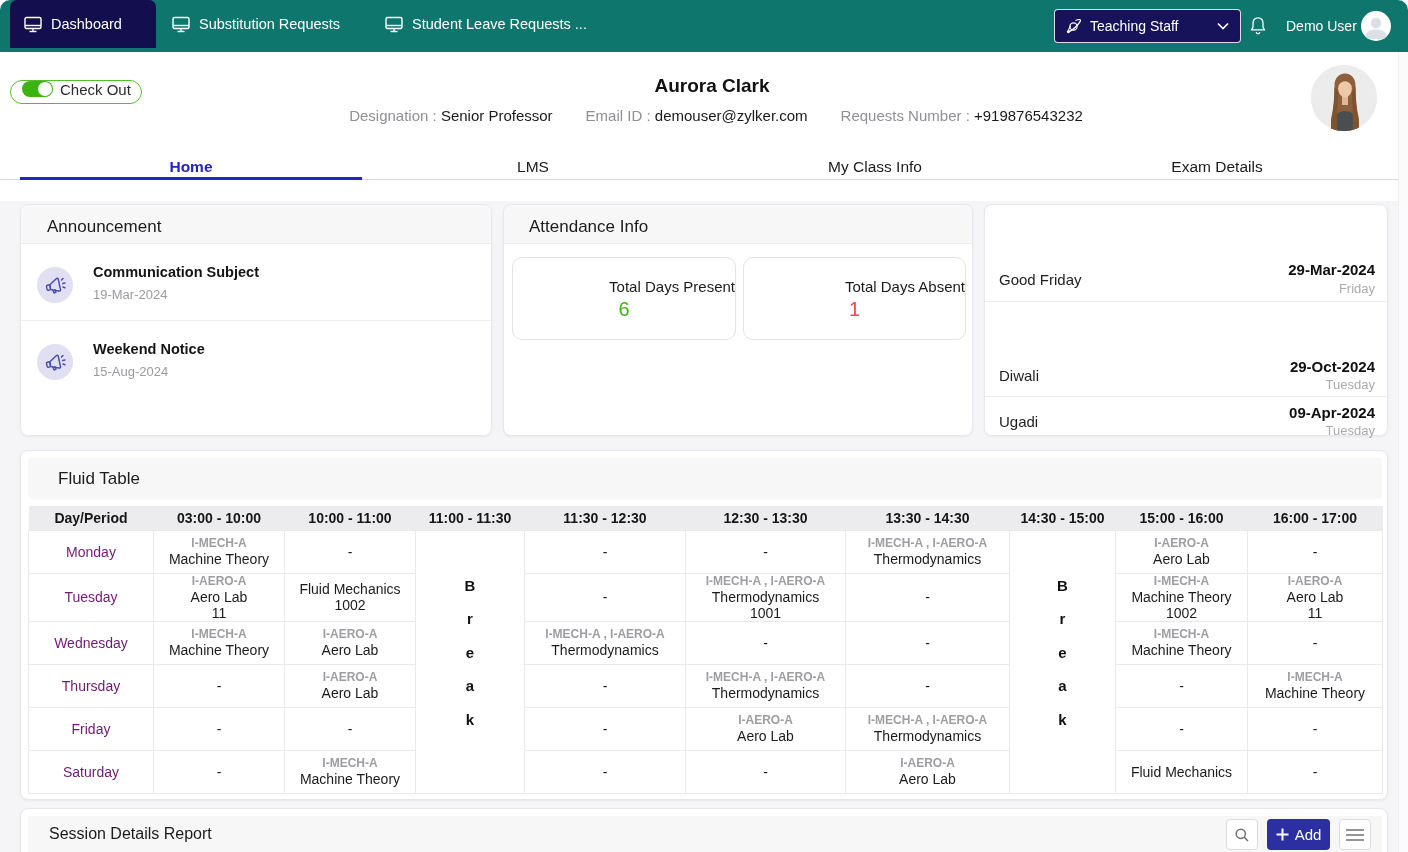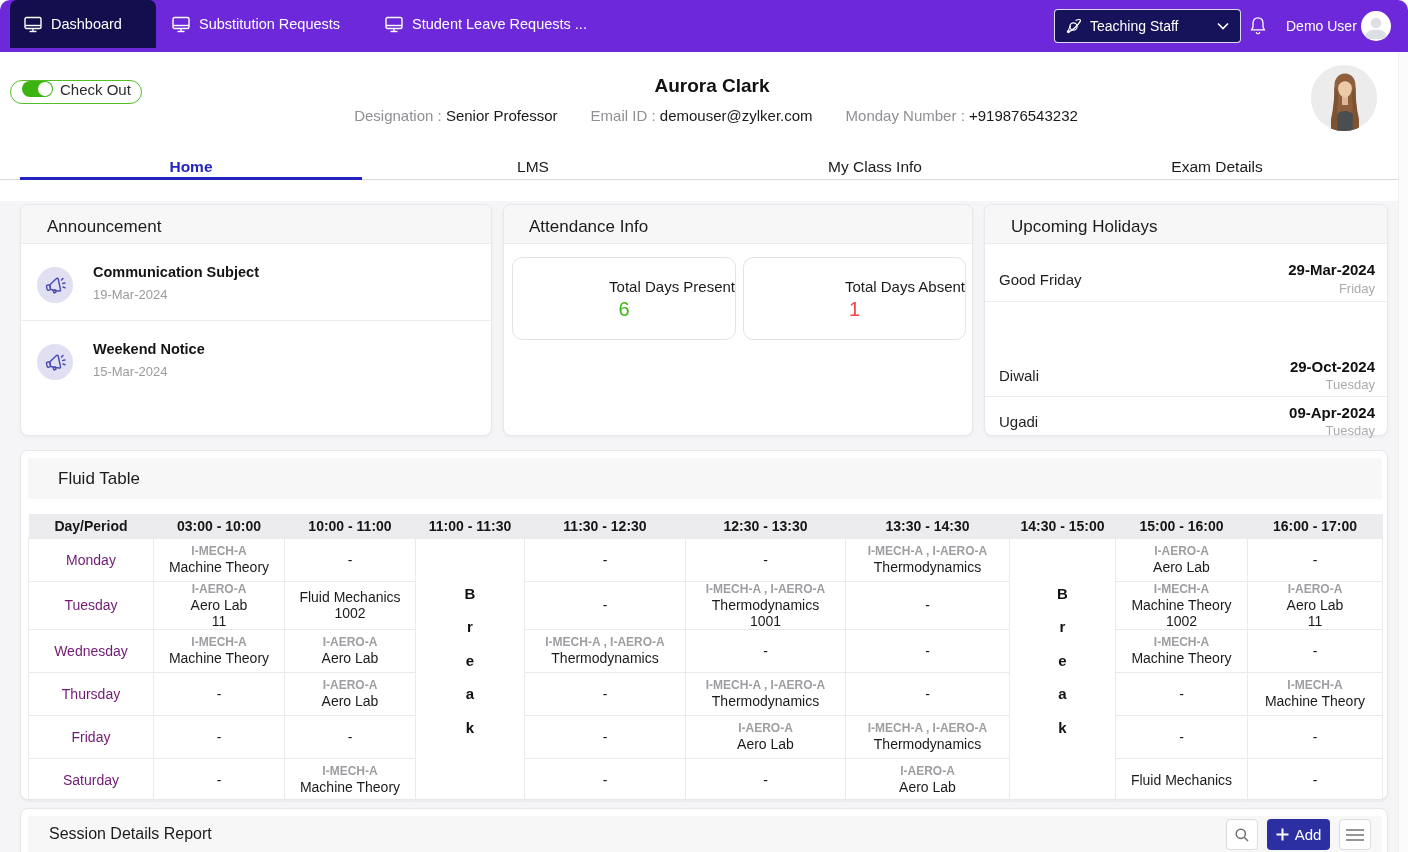--- a/index.html
+++ b/index.html
@@ -1,20 +1,20 @@
 <!DOCTYPE html>
 <html><head>
 <meta charset="utf-8">
 <style>
 * { margin:0; padding:0; box-sizing:border-box; }
 html,body { width:1408px; height:852px; overflow:hidden; background:#fff;
   font-family:"Liberation Sans", sans-serif; }
 
 #nav { position:absolute; left:0; top:0; width:1408px; height:52px;
-  background:#6d28d9; border-radius:10px 10px 0 0; }
+  background:#0f766e; border-radius:10px 10px 0 0; }
 #navtab1 { position:absolute; left:10px; top:0; width:146px; height:48px;
   background:#130f4e; border-radius:7px 7px 0 0; }
 .navitem { position:absolute; top:0; height:48px; display:flex; align-items:center;
   color:#fff; font-size:14.5px; }
 .navitem svg { margin-right:9px; }
 
 #envbox { position:absolute; left:1054px; top:9px; width:187px; height:34px;
   background:#17135a; border:1px solid rgba(255,255,255,0.85); border-radius:4px;
   display:flex; align-items:center; color:#fff; font-size:14px; }
 #bell { position:absolute; left:1249px; top:16px; }
@@ -72,21 +72,21 @@
 #hol { left:984px; top:3px; width:404px; height:232px; }
 #hol .cardhead { height:39px; border-radius:8px 8px 0 0; padding-left:26px; }
 .hrow { position:absolute; left:0; width:404px; border-bottom:1px solid #ececef; }
 .hname { position:absolute; left:14px; font-size:15px; color:#1e1e1e; }
 .hdate { position:absolute; right:14px; font-size:15px; font-weight:bold; color:#101010; text-align:right; }
 .hday { position:absolute; right:14px; font-size:13px; color:#ababaf; text-align:right; }
 
 #tt { left:20px; top:249px; width:1368px; height:350px; }
 #tt .cardhead { position:absolute; left:7px; top:7px; width:1354px; height:41px;
   border:none; border-radius:3px; padding-left:30px; }
-#ttable { position:absolute; left:7px; top:63px; border-collapse:collapse; table-layout:fixed; }
+#ttable { position:absolute; left:7px; top:55px; border-collapse:collapse; table-layout:fixed; }
 #ttable th { background:#ececee; font-size:14px; font-weight:bold; color:#161616; height:24px; }
 #ttable td { border:1px solid #eaeaea; text-align:center; vertical-align:middle; padding:0; }
 #ttable .day { font-size:14px; color:#701a75; }
 .code { font-size:12px; font-weight:bold; color:#9e9ea2; line-height:15px; }
 .cname { font-size:14px; color:#1b1b1b; line-height:16px; }
 .brk { position:relative; top:-9px; font-size:15px; font-weight:bold; color:#111; line-height:33.5px; }
 
 #sess { left:20px; top:607px; width:1368px; height:60px; border-radius:8px 8px 0 0; }
 #sess .strip { position:absolute; left:7px; top:7px; width:1354px; height:53px; background:#f7f7f8; }
 #sess .title { position:absolute; left:21px; top:9px; font-size:16px; color:#1c1c1c; }
@@ -158,21 +158,21 @@
   <div id="checkout">
     <div id="toggle">
         <div class="knob"></div>
       </div>
     <div class="lbl">Check Out</div>
   </div>
   <div id="pname">Aurora Clark</div>
   <div id="pinfo">
     <div><span class="g">Designation : </span>Senior Professor</div>
     <div><span class="g">Email ID : </span>demouser@zylker.com</div>
-    <div><span class="g">Monday Number : </span>+919876543232</div>
+    <div><span class="g">Requests Number : </span>+919876543232</div>
   </div>
   <div id="pavatar">
     <svg width="66" height="66" viewBox="0 0 66 66">
       <rect width="66" height="66" fill="#ececec"></rect>
       <path d="M34 8.5 C27.5 8.5 23.5 13.5 23.5 20.5 C23.5 31.5 22.5 44 20 54 L20 66 L48 66 L48 54 C45.5 44 44.5 31.5 44.5 20.5 C44.5 13.5 40.5 8.5 34 8.5 Z" fill="#8d5f3c"></path>
       <path d="M31 28 L37 28 L37 40 L31 40 Z" fill="#e2b795"></path>
       <ellipse cx="34" cy="23.5" rx="6.9" ry="8.9" fill="#eec9a8"></ellipse>
       <path d="M27.3 20.5 C27.8 14.5 30.3 12 34 12 C37.7 12 40.2 14.5 40.7 20.5 C38.5 17.2 36.5 16.2 34 16.2 C31.5 16.2 29.5 17.2 27.3 20.5 Z" fill="#8d5f3c"></path>
       <path d="M20.5 66 C21 51.5 27 46 34 46 C41 46 47 51.5 47.5 66 Z" fill="#4a4e51"></path>
       <path d="M23.5 22 C23.5 34 22.5 47 20 57 L20 66 L26.5 66 C25.8 53 26.3 40 27.3 27 Z" fill="#7d5330"></path>
@@ -218,38 +218,37 @@
             <rect x="2.6" y="10" width="3.6" height="5.2" rx="1"></rect>
             <path d="M6.2 10.2 L14.2 5.2 C15.2 4.6 16.2 5 16.2 6.2 L16.2 17.3 C16.2 18.5 15.2 18.9 14.2 18.3 L6.2 15.2 Z"></path>
             <path d="M8.2 15.8 L8.9 19.4 L11.1 18.9 L10.5 16.1"></path>
             <line x1="19.3" y1="7.6" x2="21.2" y2="6.4"></line>
             <line x1="19.8" y1="11.6" x2="22.2" y2="11.5"></line>
             <line x1="19.3" y1="15.2" x2="21.2" y2="16.3"></line>
           </g>
         </svg>
       </div>
       <div class="atitle">Weekend Notice</div>
-      <div class="adate">15-Mar-2024</div>
+      <div class="adate">15-Aug-2024</div>
     </div>
   </div>
 
   <div class="card" id="att">
     <div class="cardhead">Attendance Info</div>
     <div class="statbox" style="left:8px; top:52px; width:224px; height:83px;">
       <div class="l1">Total Days Present</div>
       <div class="l2" style="color:#3cb613;">6</div>
     </div>
     <div class="statbox" style="left:239px; top:52px; width:223px; height:83px;">
       <div class="l1">Total Days Absent</div>
       <div class="l2" style="color:#f24545;">1</div>
     </div>
   </div>
 
   <div class="card" id="hol">
-    <div class="cardhead">Upcoming Holidays</div>
     <div class="hrow" style="top:40px; height:57px;">
       <div class="hname" style="top:26px;">Good Friday</div>
       <div class="hdate" style="top:16px;">29-Mar-2024</div>
       <div class="hday" style="top:36px;">Friday</div>
     </div>
     <div class="hrow" style="top:146px; height:46px;">
       <div class="hname" style="top:16px;">Diwali</div>
       <div class="hdate" style="top:7px;">29-Oct-2024</div>
       <div class="hday" style="top:26px;">Tuesday</div>
     </div>

